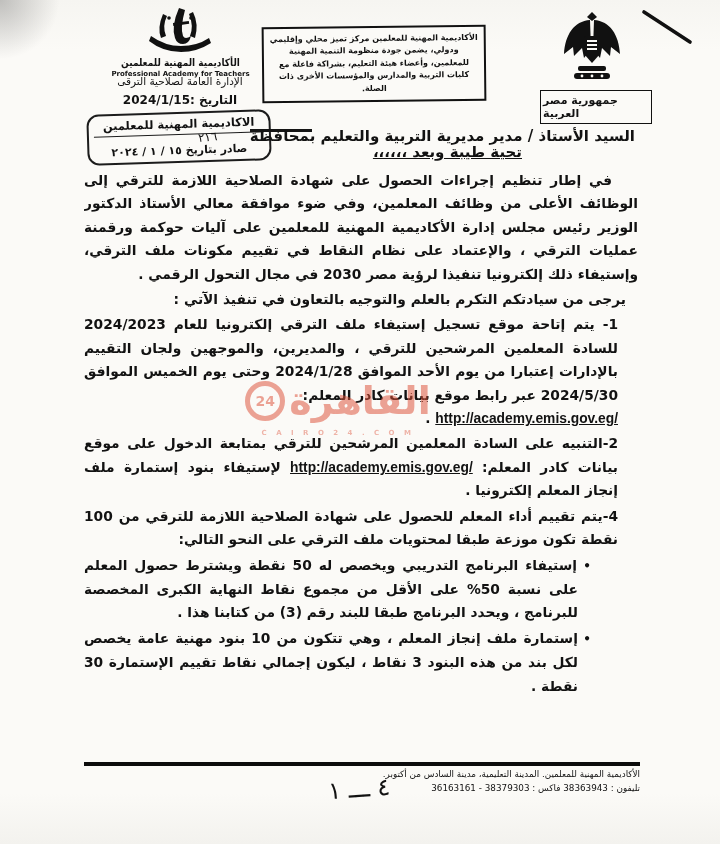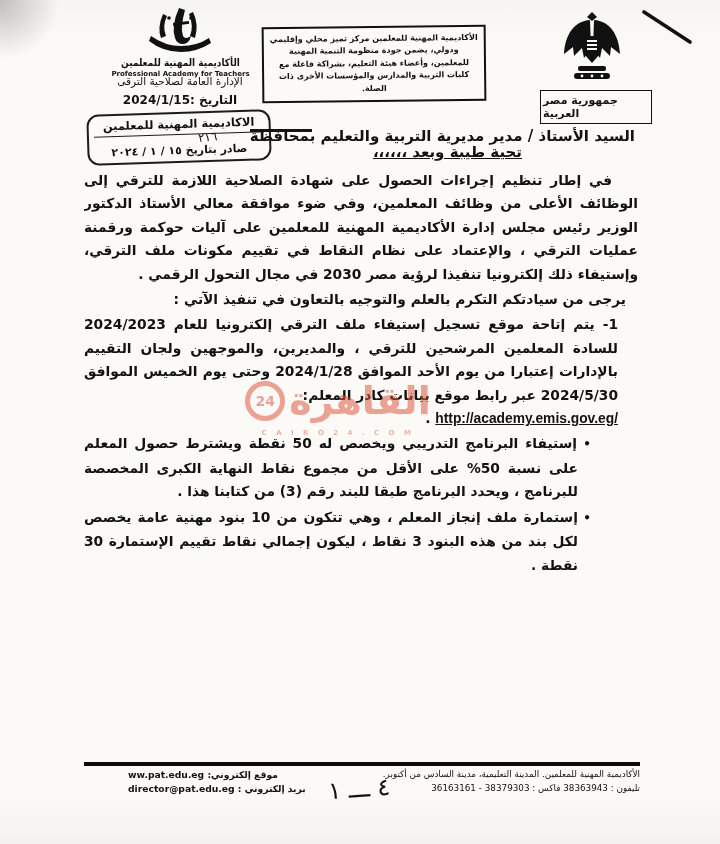--- a/index.html
+++ b/index.html
@@ -130,20 +130,22 @@
   <div class="connector"></div>
 
   <div class="to-line">السيد الأستاذ / مدير مديرية التربية والتعليم بمحافظة</div>
   <div class="greeting">تحية طيبة وبعد ،،،،،،</div>
 
   <div class="body">
     <p class="indent">في إطار تنظيم إجراءات الحصول على شهادة الصلاحية اللازمة للترقي إلى الوظائف الأعلى من وظائف المعلمين، وفي ضوء موافقة معالي الأستاذ الدكتور الوزير رئيس مجلس إدارة الأكاديمية المهنية للمعلمين على آليات حوكمة ورقمنة عمليات الترقي ، والإعتماد على نظام النقاط في تقييم مكونات ملف الترقي، وإستيفاء ذلك إلكترونيا تنفيذا لرؤية مصر 2030 في مجال التحول الرقمي .</p>
     <p class="request">يرجى من سيادتكم التكرم بالعلم والتوجيه بالتعاون في تنفيذ الآتي :</p>
     <div>
         <p class="item"><span>1- يتم إتاحة موقع تسجيل إستيفاء ملف الترقي إلكترونيا للعام 2024/2023 للسادة المعلمين المرشحين للترقي ، والمديرين، والموجهين ولجان التقييم بالإدارات إعتبارا من يوم الأحد الموافق 2024/1/28 وحتى يوم الخميس الموافق 2024/5/30 عبر رابط موقع بيانات كادر المعلم:</span><br><span class="url">http://academy.emis.gov.eg/</span><span> .</span></p>
+        <p class="item"><span>2-التنبيه على السادة المعلمين المرشحين للترقي بمتابعة الدخول على موقع بيانات كادر المعلم: </span><span class="url">http://academy.emis.gov.eg/</span><span> لإستيفاء بنود إستمارة ملف إنجاز المعلم إلكترونيا .</span></p>
+        <p class="item"><span>4-يتم تقييم أداء المعلم للحصول على شهادة الصلاحية اللازمة للترقي من 100 نقطة تكون موزعة طبقا لمحتويات ملف الترقي على النحو التالي:</span></p>
       </div>
     <div>
         <p class="bullet"><span class="marker">•  </span><span>إستيفاء البرنامج التدريبي ويخصص له 50 نقطة ويشترط حصول المعلم على نسبة 50% على الأقل من مجموع نقاط النهاية الكبرى المخصصة للبرنامج ، ويحدد البرنامج طبقا للبند رقم (3) من كتابنا هذا .</span></p>
         <p class="bullet"><span class="marker">•  </span><span>إستمارة ملف إنجاز المعلم ، وهي تتكون من 10 بنود مهنية عامة يخصص لكل بند من هذه البنود 3 نقاط ، ليكون إجمالي نقاط تقييم الإستمارة 30 نقطة .</span></p>
       </div>
 
   </div>
 
   <div class="watermark">
     <div class="wm-row">
@@ -151,19 +153,15 @@
       <span class="wm-badge">24</span>
     </div>
     <div class="wm-sub">C A I R O 2 4 . C O M</div>
   </div>
 
   <div class="footer-rule"></div>
   <div class="footer-right">
     <div>الأكاديمية المهنية للمعلمين. المدينة التعليمية، مدينة السادس من أكتوبر.</div>
     <div>تليفون : 38363943    فاكس : 38379303 - 36163161</div>
   </div>
-  <div class="footer-left">
-    <div>موقع إلكتروني: ww.pat.edu.eg</div>
-    <div>بريد إلكتروني : director@pat.edu.eg</div>
-  </div>
   <div class="page-num">٤ ـــ ١</div>
 
 </div>
 
 </body></html>

